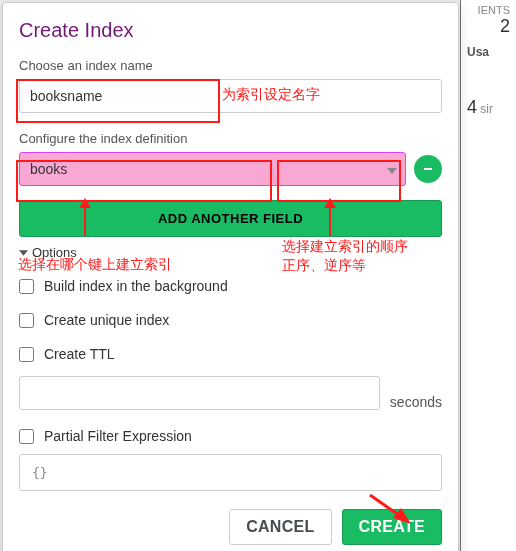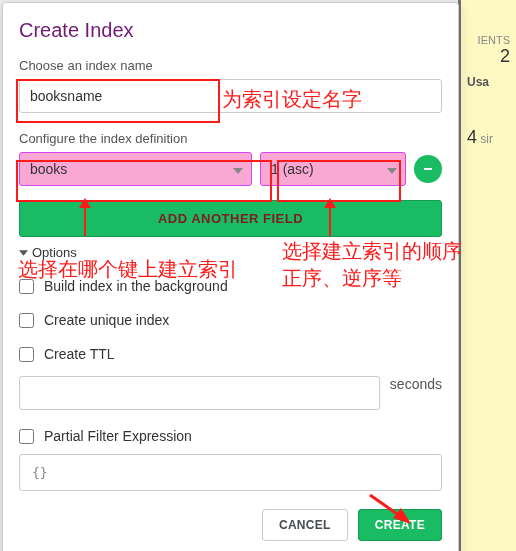--- a/index.html
+++ b/index.html
@@ -10,25 +10,24 @@
     height: 551px;
     overflow: hidden;
     position: relative;
   }
   .backdrop-right {
     position: absolute;
     right: 0;
     top: 0;
     bottom: 0;
     width: 55px;
-    background: #fef9c3;
-    border-left: 3px solid #737373;
+    background: #ffffff;
+    border-left: 1px solid #737373;
     font-size: 12px;
     color: #555;
-    padding-top: 30px;
   }
   .backdrop-right div { padding: 4px 6px; }
   .modal {
     position: absolute;
     left: 2px;
     top: 2px;
     width: 457px;
     background: #fff;
     border: 1px solid #ccc;
     border-radius: 4px;
@@ -91,21 +90,21 @@
     align-items: center;
     justify-content: center;
     cursor: pointer;
   }
   .remove-btn svg { display:block; }
   .add-field-btn {
     width: 100%;
     margin-top: 14px;
     background: #1abc63;
     border: 1px solid #179b52;
-    color: #7f1d1d;
+    color: #000000;
     font-weight: 700;
     letter-spacing: .5px;
     font-size: 13px;
     padding: 10px 0;
     border-radius: 3px;
     cursor: pointer;
   }
   .options-toggle {
     display: flex;
     align-items: center;
@@ -124,21 +123,21 @@
     margin-top: 18px;
   }
   .chk-row input[type=checkbox] {
     width: 15px;
     height: 15px;
     margin: 0;
   }
   .seconds-row {
     margin-top: 14px;
     display: flex;
-    align-items: flex-start;
+    align-items: flex-end;
     gap: 10px;
   }
   .seconds-row .txt { flex: 1; }
   .seconds-row .unit { font-size: 14px; color: #555; }
   .partial-box {
     margin-top: 10px;
     border: 1px solid #ccc;
     border-radius: 3px;
     padding: 10px 12px;
     font-family: Menlo, monospace;
@@ -147,21 +146,21 @@
     background: #fff;
   }
   .footer {
     display: flex;
     justify-content: flex-end;
     gap: 10px;
     margin-top: 18px;
   }
   .btn {
     padding: 8px 16px;
-    font-size: 12px;
+    font-size: 16px;
     font-weight: 700;
     border-radius: 3px;
     cursor: pointer;
     letter-spacing: .3px;
   }
   .btn-default {
     background: #fff;
     border: 1px solid #ccc;
     color: #464c4f;
   }
@@ -172,21 +171,21 @@
   }
   
   .anno-box {
     position: absolute;
     border: 2px solid #ff1a1a;
     pointer-events: none;
   }
   .anno-text {
     position: absolute;
     color: #ff1a1a;
-    font-size: 20px;
+    font-size: 14px;
     font-family: "SimSun","Songti SC",serif;
     pointer-events: none;
     line-height: 1.35;
   }
   .arrow {
     position: absolute;
     pointer-events: none;
   }
   .spacer { height: 18px; }
 </style>
@@ -210,28 +209,20 @@
 
   <div class="label">Choose an index name</div>
   <input class="txt" value="booksname" style="">
 
   <div class="spacer"></div>
 
   <div class="label">Configure the index definition</div>
   <div class="row-def">
     <div class="select">
       <span>books</span>
-      <span class="caret">
-        <svg width="10" height="6" viewBox="0 0 10 6">
-            <path d="M0 0 L5 6 L10 0 Z" fill="#888"></path>
-          </svg>
-      </span>
-    </div>
-    <div class="select small">
-      <span>1 (asc)</span>
       <span class="caret">
         <svg width="10" height="6" viewBox="0 0 10 6">
             <path d="M0 0 L5 6 L10 0 Z" fill="#888"></path>
           </svg>
       </span>
     </div>
     <div class="remove-btn">
       <svg width="12" height="12" viewBox="0 0 12 12">
           <rect x="2" y="5" width="8" height="2" fill="#fff"></rect>
         </svg>

